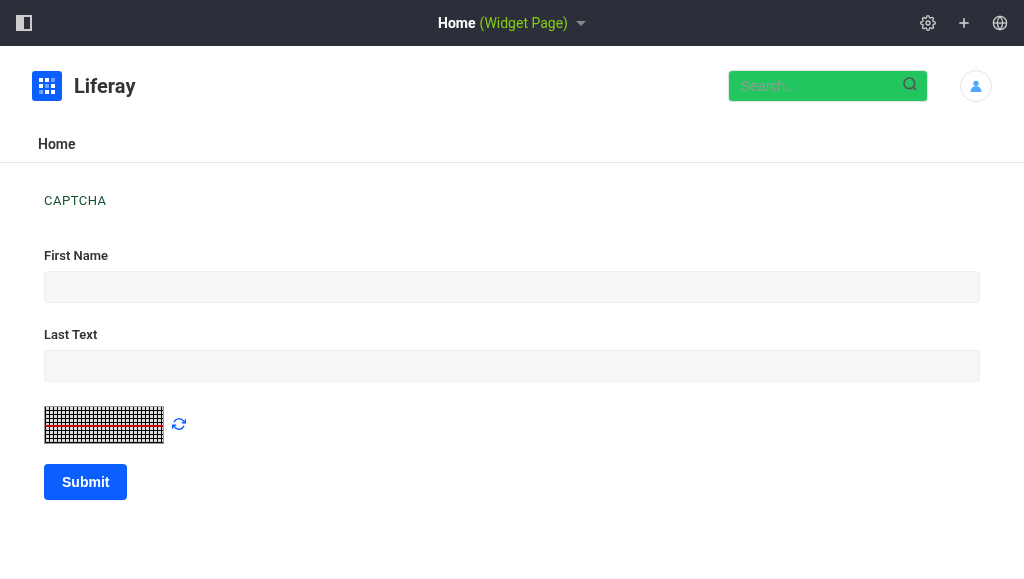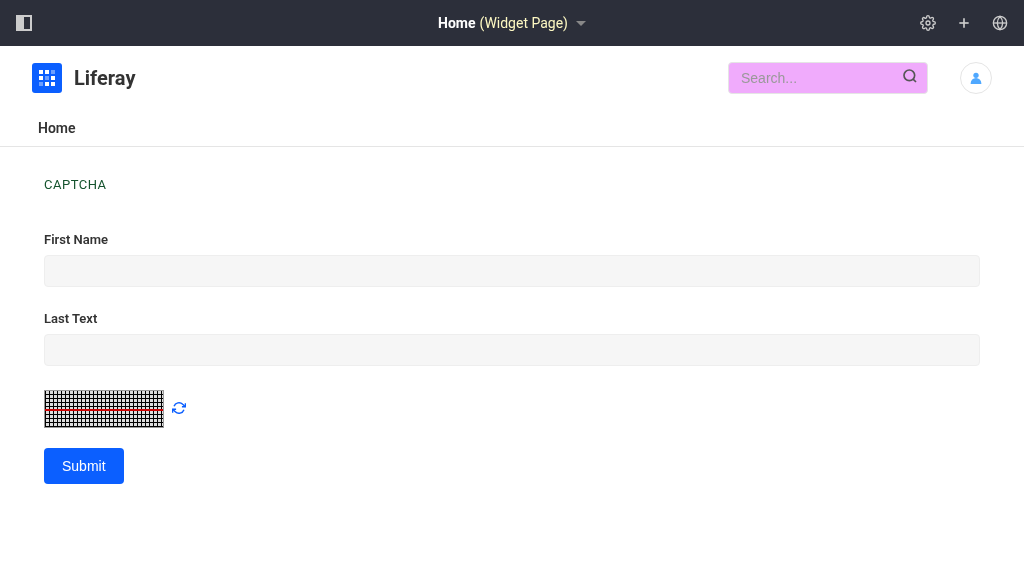--- a/index.html
+++ b/index.html
@@ -38,21 +38,21 @@
       display: flex;
       align-items: center;
       color: #d0d0d0;
       font-size: 14px;
     }
     .top-bar-center .bold {
       font-weight: 700;
       color: #fff;
     }
     .top-bar-center .paren {
-      color: #fef9c3;
+      color: #84cc16;
       margin-left: 4px;
     }
     .chevron-down {
       margin-left: 8px;
       width: 0;
       height: 0;
       border-left: 5px solid transparent;
       border-right: 5px solid transparent;
       border-top: 5px solid #888;
     }
@@ -66,21 +66,21 @@
       color: #ccc;
       cursor: pointer;
       display: flex;
       align-items: center;
       justify-content: center;
     }
     
     .header-bar {
       display: flex;
       align-items: center;
-      padding: 16px 32px;
+      padding: 24px 32px;
       gap: 12px;
     }
     .logo-icon {
       width: 30px;
       height: 30px;
       background: #0b5fff;
       display: flex;
       align-items: center;
       justify-content: center;
       border-radius: 3px;
@@ -90,21 +90,21 @@
       font-weight: 700;
       color: #333;
     }
     .search-wrap {
       margin-left: auto;
       position: relative;
     }
     .search-input {
       width: 200px;
       height: 32px;
-      background: #f0abfc;
+      background: #22c55e;
       border: 1px solid #e5e5e5;
       border-radius: 4px;
       padding: 0 34px 0 12px;
       font-size: 14px;
       color: #555;
     }
     .search-input::placeholder {
       color: #999;
     }
     .search-icon-wrap {
@@ -211,21 +211,21 @@
       color: #0b5fff;
       cursor: pointer;
     }
     .btn-primary {
       background: #0b5fff;
       color: #fff;
       border: none;
       border-radius: 4px;
       padding: 10px 18px;
       font-size: 14px;
-      font-weight: 400;
+      font-weight: 700;
       cursor: pointer;
     }
   </style>
 </head>
 <body>
 
 <div class="top-bar">
   <div class="icon-btn">
     <div class="toggle-panel">
       <div class="toggle-panel-inner"></div>

